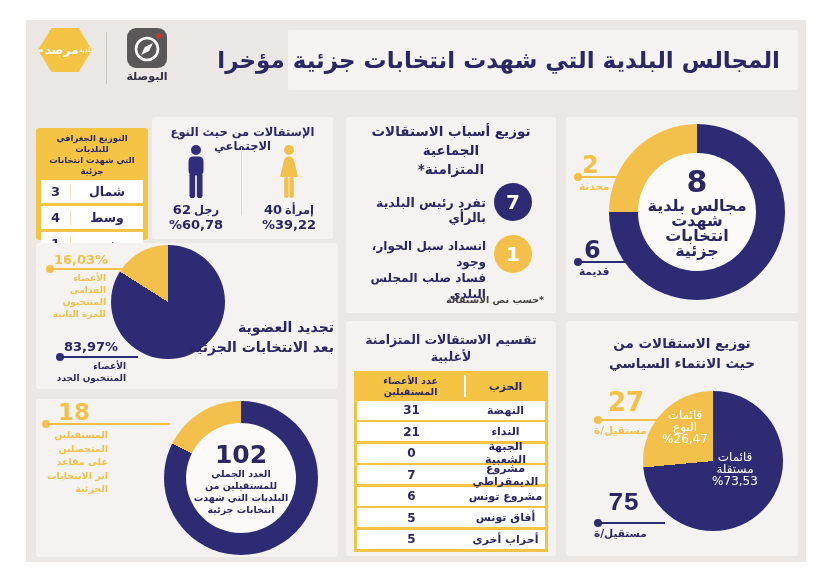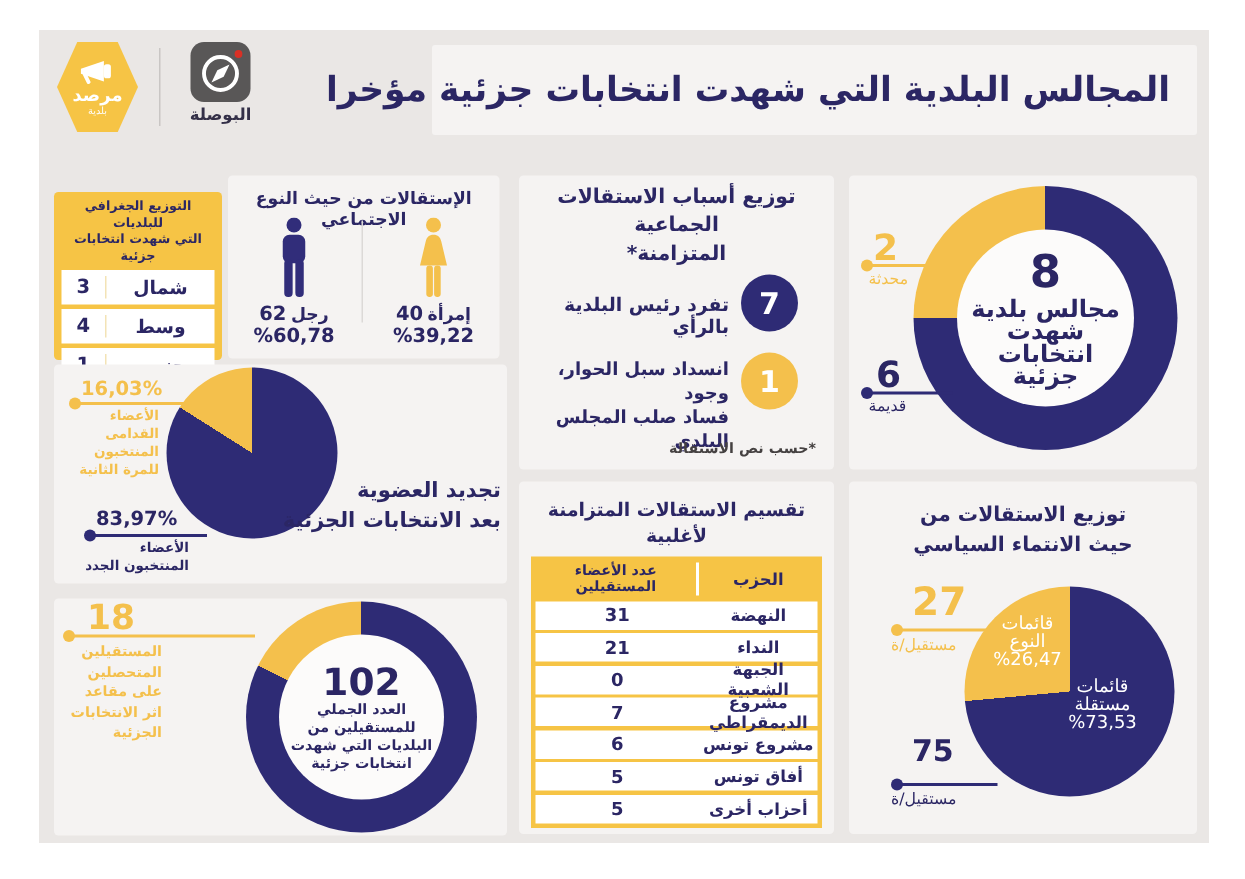--- a/index.html
+++ b/index.html
@@ -15,23 +15,23 @@
   body{font-family:"DejaVu Sans", sans-serif;}
   .page{position:relative;width:830px;height:586px;background:#fff;overflow:hidden;}
   .panel{position:absolute;left:26px;top:20px;width:780px;height:542px;background:var(--panelbg);}
   .box{position:absolute;background:var(--boxbg);border-radius:3px;}
 
   
   .header-bar{position:absolute;left:262px;top:10px;width:510px;height:60px;background:var(--boxbg);border-radius:2px;}
   .main-title{direction:rtl;text-align:right;padding:0 18px;line-height:60px;font-size:23px;font-weight:bold;color:var(--tnavy);white-space:nowrap;}
 
   
-  .hex{position:absolute;left:12px;top:8px;width:54px;height:60px;background:var(--yellow2);
+  .hex{position:absolute;left:12px;top:8px;width:54px;height:44px;background:var(--yellow2);
        clip-path:polygon(25% 0,75% 0,100% 50%,75% 100%,25% 100%,0 50%);
-       display:flex;flex-direction:column;align-items:center;justify-content:center;gap:1px;}
+       display:flex;flex-direction:row;align-items:center;justify-content:flex-start;gap:1px;}
   .hex-title{color:#fff;font-weight:bold;font-size:12px;direction:rtl;line-height:13px;}
   .hex-sub{color:#fff;font-size:6.5px;direction:rtl;line-height:7px;}
   .logo-divider{position:absolute;left:80px;top:12px;width:1px;height:52px;background:#c9c6c4;}
   .bawsala{position:absolute;left:90px;top:8px;width:62px;text-align:center;}
   .compass{position:relative;width:40px;height:40px;border-radius:9px;background:#595757;margin:0 auto;}
   .bawsala-text{margin-top:2px;font-size:11px;font-weight:bold;color:#343048;direction:rtl;}
 
   
   .geo{left:10px;top:108px;width:112px;height:112px;background:var(--yellow2);padding:5px 5px;}
   .geo-title{direction:rtl;text-align:center;font-size:8.5px;font-weight:bold;color:var(--tnavy);line-height:11px;}
@@ -70,21 +70,21 @@
   .donut8 .hole{inset:29px;}
   .big8{font-size:30px;font-weight:bold;color:var(--tnavy);line-height:32px;}
   .donut8-lines{direction:rtl;text-align:center;font-size:16px;font-weight:bold;color:var(--tnavy);line-height:15px;}
   .lead{position:absolute;height:2px;}
   .lead i{position:absolute;left:-4px;top:-3px;width:8px;height:8px;border-radius:50%;background:inherit;}
   .ly{background-color:var(--yellow);}
   .ln{background-color:var(--navy);}
   .y{color:var(--yellow);}
   .n{color:var(--tnavy);}
   .cap-num{position:absolute;font-weight:bold;}
-  .cap-word{position:absolute;font-weight:normal;font-size:10.5px;direction:rtl;}
+  .cap-word{position:absolute;font-weight:bold;font-size:10.5px;direction:rtl;}
 
   
   .piebox{left:10px;top:223px;width:302px;height:146px;}
   .pie16{position:absolute;left:75px;top:2px;width:114px;height:114px;border-radius:50%;
          background:conic-gradient(from 0deg,var(--navy) 0deg 302.3deg,var(--yellow) 302.3deg 360deg);}
   .pct{position:absolute;direction:ltr;font-weight:bold;font-size:13px;}
   .small-lines{position:absolute;direction:rtl;text-align:right;font-weight:bold;font-size:9px;line-height:12px;}
   .pie-title{position:absolute;right:4px;top:74px;width:160px;direction:rtl;text-align:right;font-size:14px;font-weight:bold;color:var(--tnavy);line-height:20px;}
 
   
@@ -339,21 +339,21 @@
       <div class="slice-label" style="left:134px;top:130px;">
         <span>قائمات</span><br>
         <span>مستقلة</span>
         <span class="pct-in">%73,53</span>
       </div>
       <div class="cap-num y" style="left:42px;top:66px;font-size:26px;">27</div>
       <div class="lead ly" style="left:32px;top:98px;width:60px;">
           <i></i>
         </div>
       <div class="cap-word y" style="left:28px;top:103px;">مستقيل/ة</div>
-      <div class="cap-num n" style="left:42px;top:167px;font-size:20px;">75</div>
+      <div class="cap-num n" style="left:42px;top:167px;font-size:26px;font-family:Liberation Mono, monospace;">75</div>
       <div class="lead ln" style="left:32px;top:201px;width:67px;">
           <i></i>
         </div>
       <div class="cap-word n" style="left:28px;top:206px;">مستقيل/ة</div>
     </div>
 
   </div>
 </div>
 
 </body></html>

